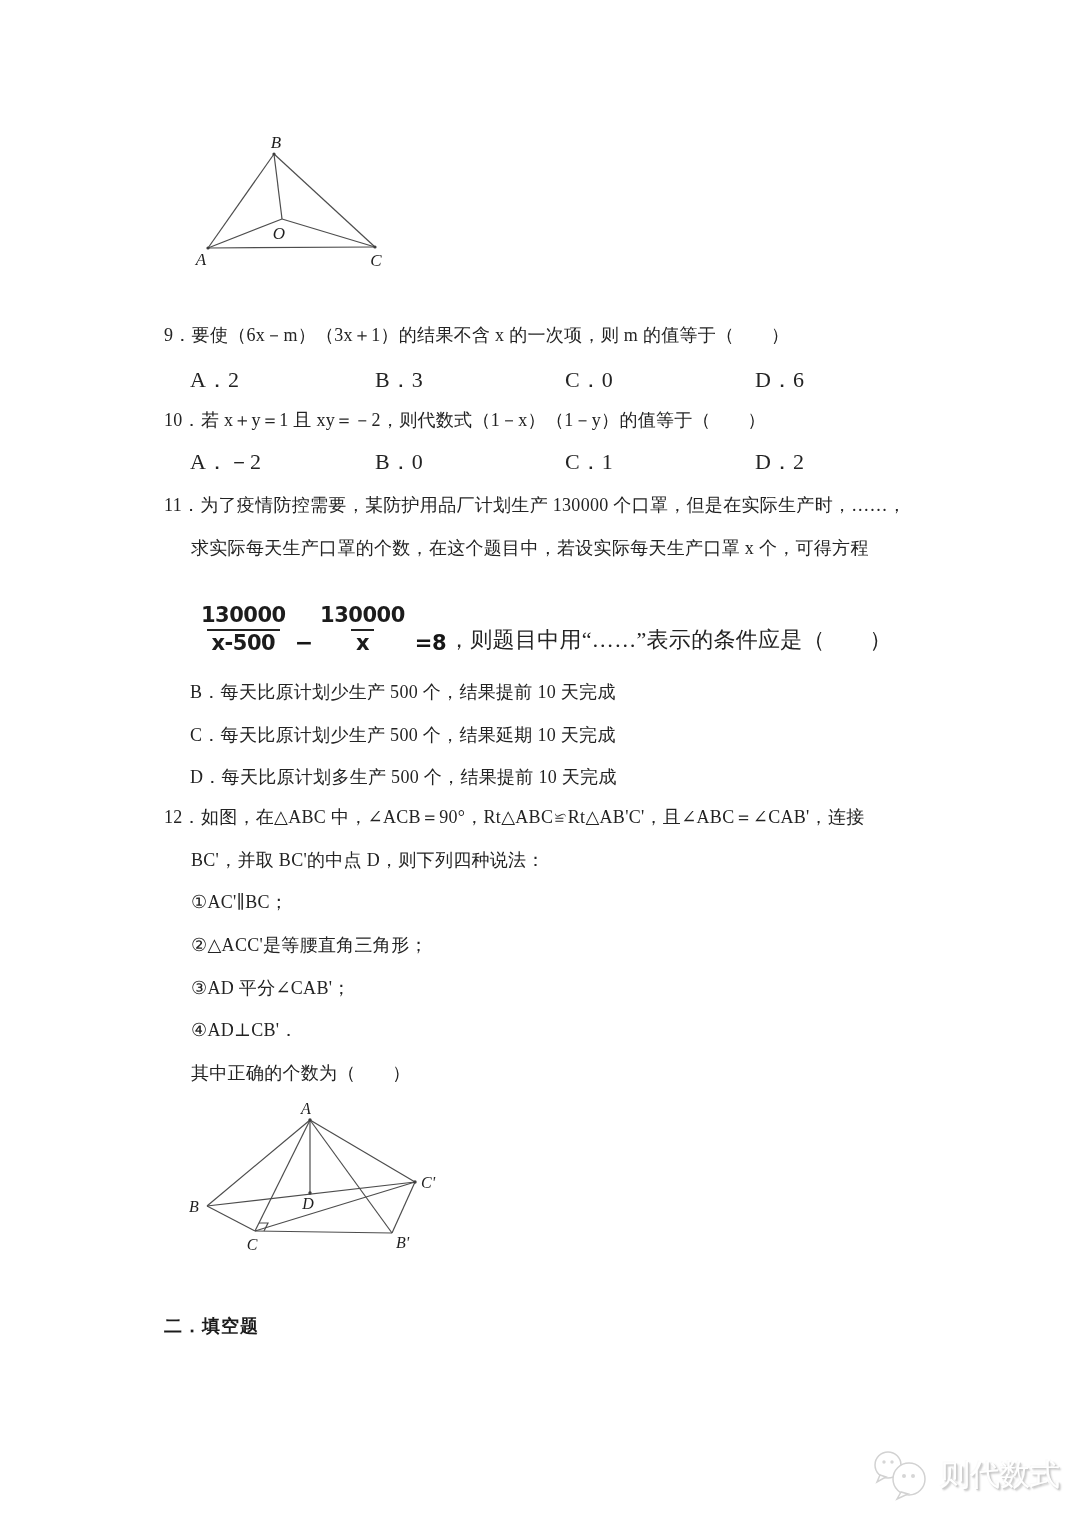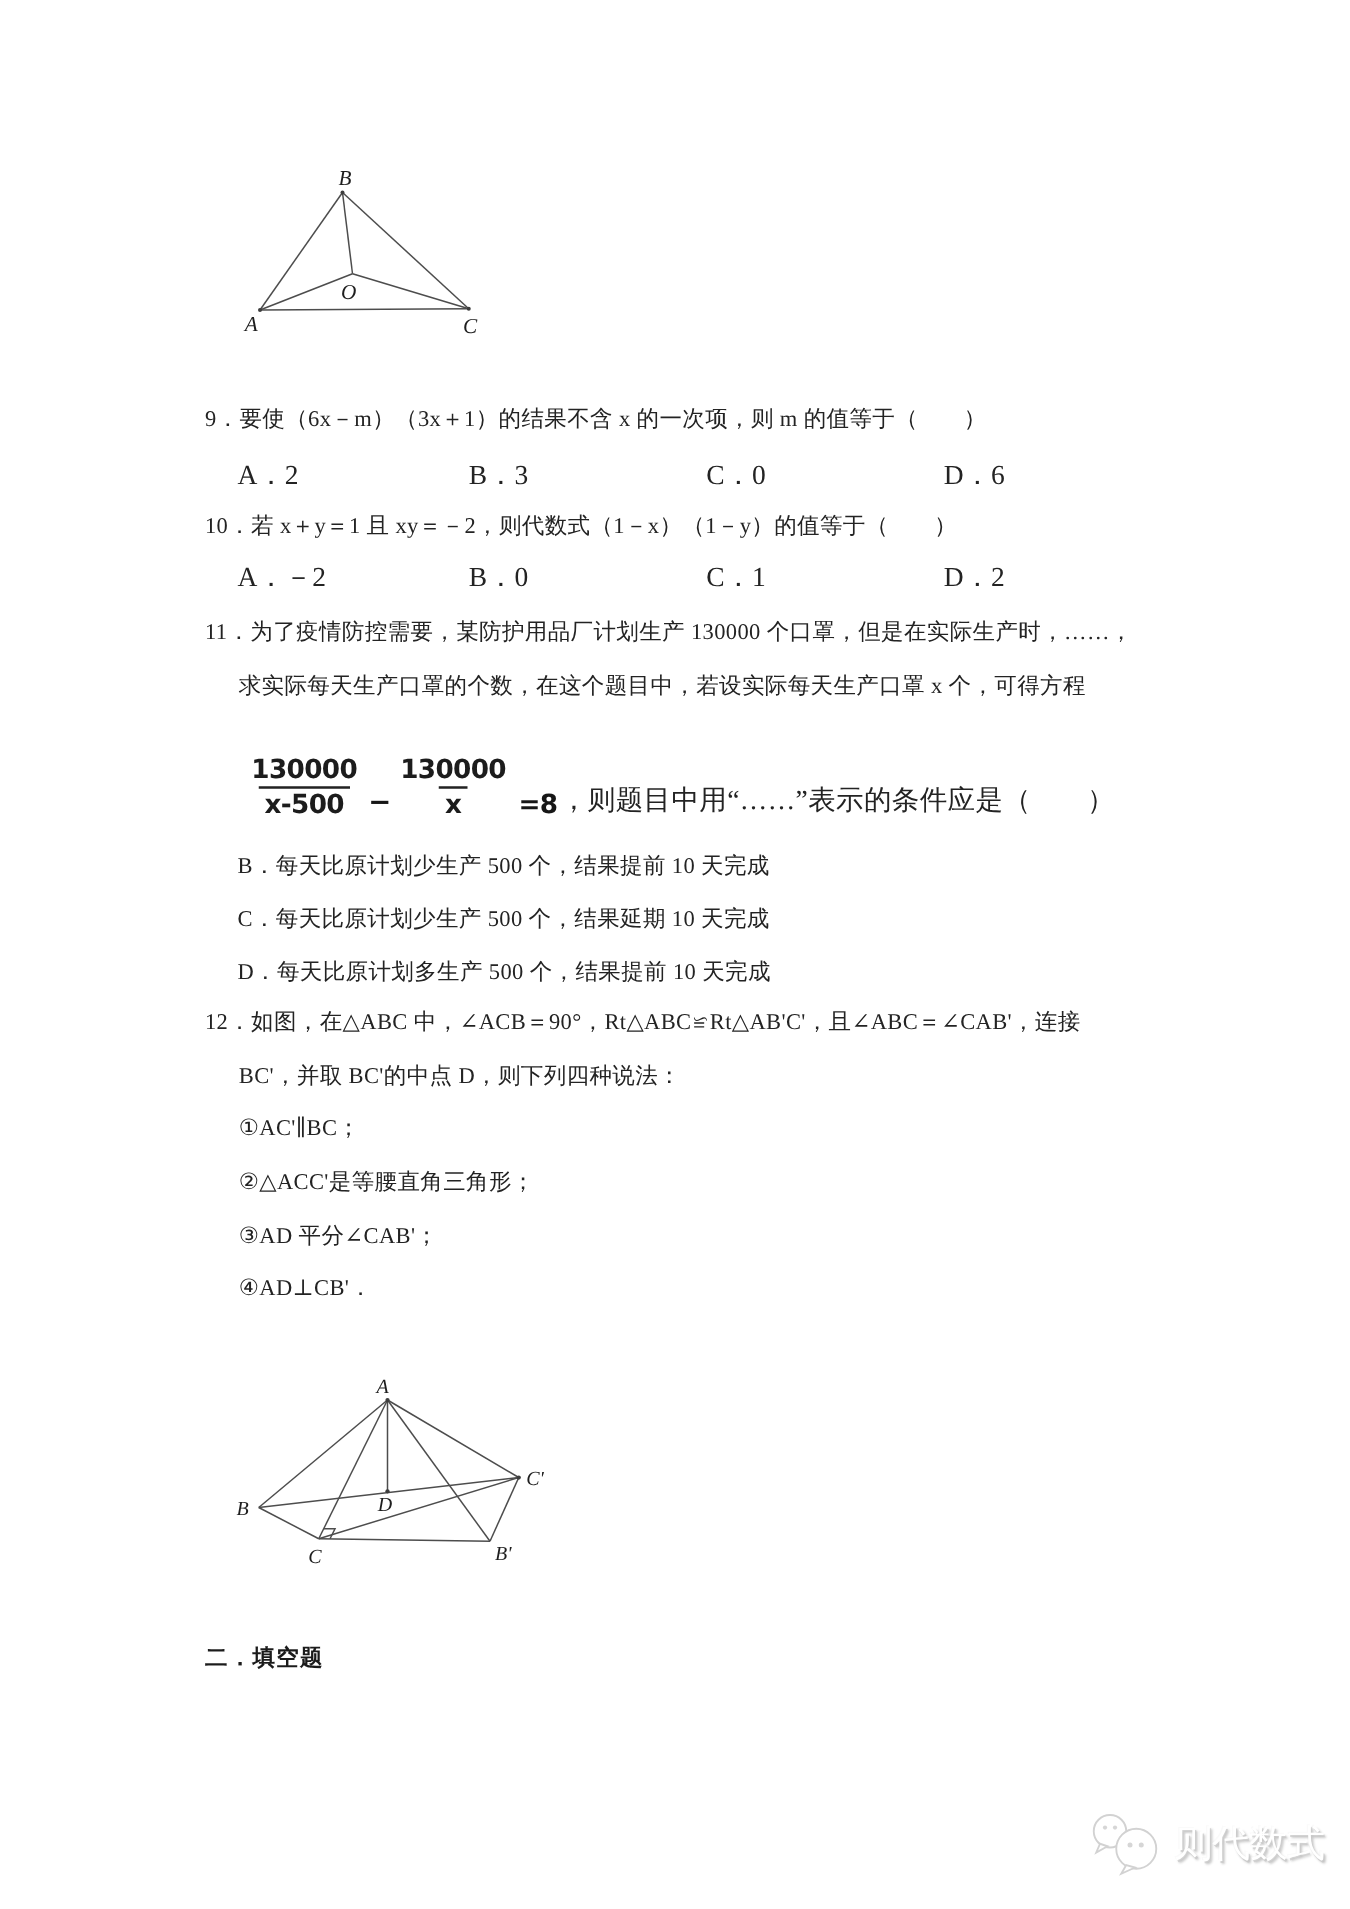--- a/index.html
+++ b/index.html
@@ -114,20 +114,21 @@
   <div class="tline optline" style="top:671px">B．每天比原计划少生产 500 个，结果提前 10 天完成</div>
   <div class="tline optline" style="top:714px">C．每天比原计划少生产 500 个，结果延期 10 天完成</div>
   <div class="tline optline" style="top:756px">D．每天比原计划多生产 500 个，结果提前 10 天完成</div>
 
   <div class="tline qline" style="top:796px">12．如图，在△ABC 中，∠ACB＝90°，Rt△ABC≌Rt△AB'C'，且∠ABC＝∠CAB'，连接</div>
   <div class="tline cont" style="top:839px">BC'，并取 BC'的中点 D，则下列四种说法：</div>
   <div class="tline cont" style="top:881px">①AC'∥BC；</div>
   <div class="tline cont" style="top:924px">②△ACC'是等腰直角三角形；</div>
   <div class="tline cont" style="top:967px">③AD 平分∠CAB'；</div>
   <div class="tline cont" style="top:1009px">④AD⊥CB'．</div>
+  <div class="tline cont" style="top:1052px">其中正确的个数为（　　）</div>
 
   <svg class="fig" style="left:178px;top:1098px;" width="270" height="170" viewBox="0 0 270 170">
     <g>
       <line x1="132" y1="22" x2="29" y2="108"></line>
       <line x1="132" y1="22" x2="77" y2="133"></line>
       <line x1="132" y1="22" x2="214" y2="135"></line>
       <line x1="132" y1="22" x2="237" y2="84"></line>
       <line x1="132" y1="22" x2="132" y2="95"></line>
       <line x1="29" y1="108" x2="77" y2="133"></line>
       <line x1="29" y1="108" x2="237" y2="84"></line>

